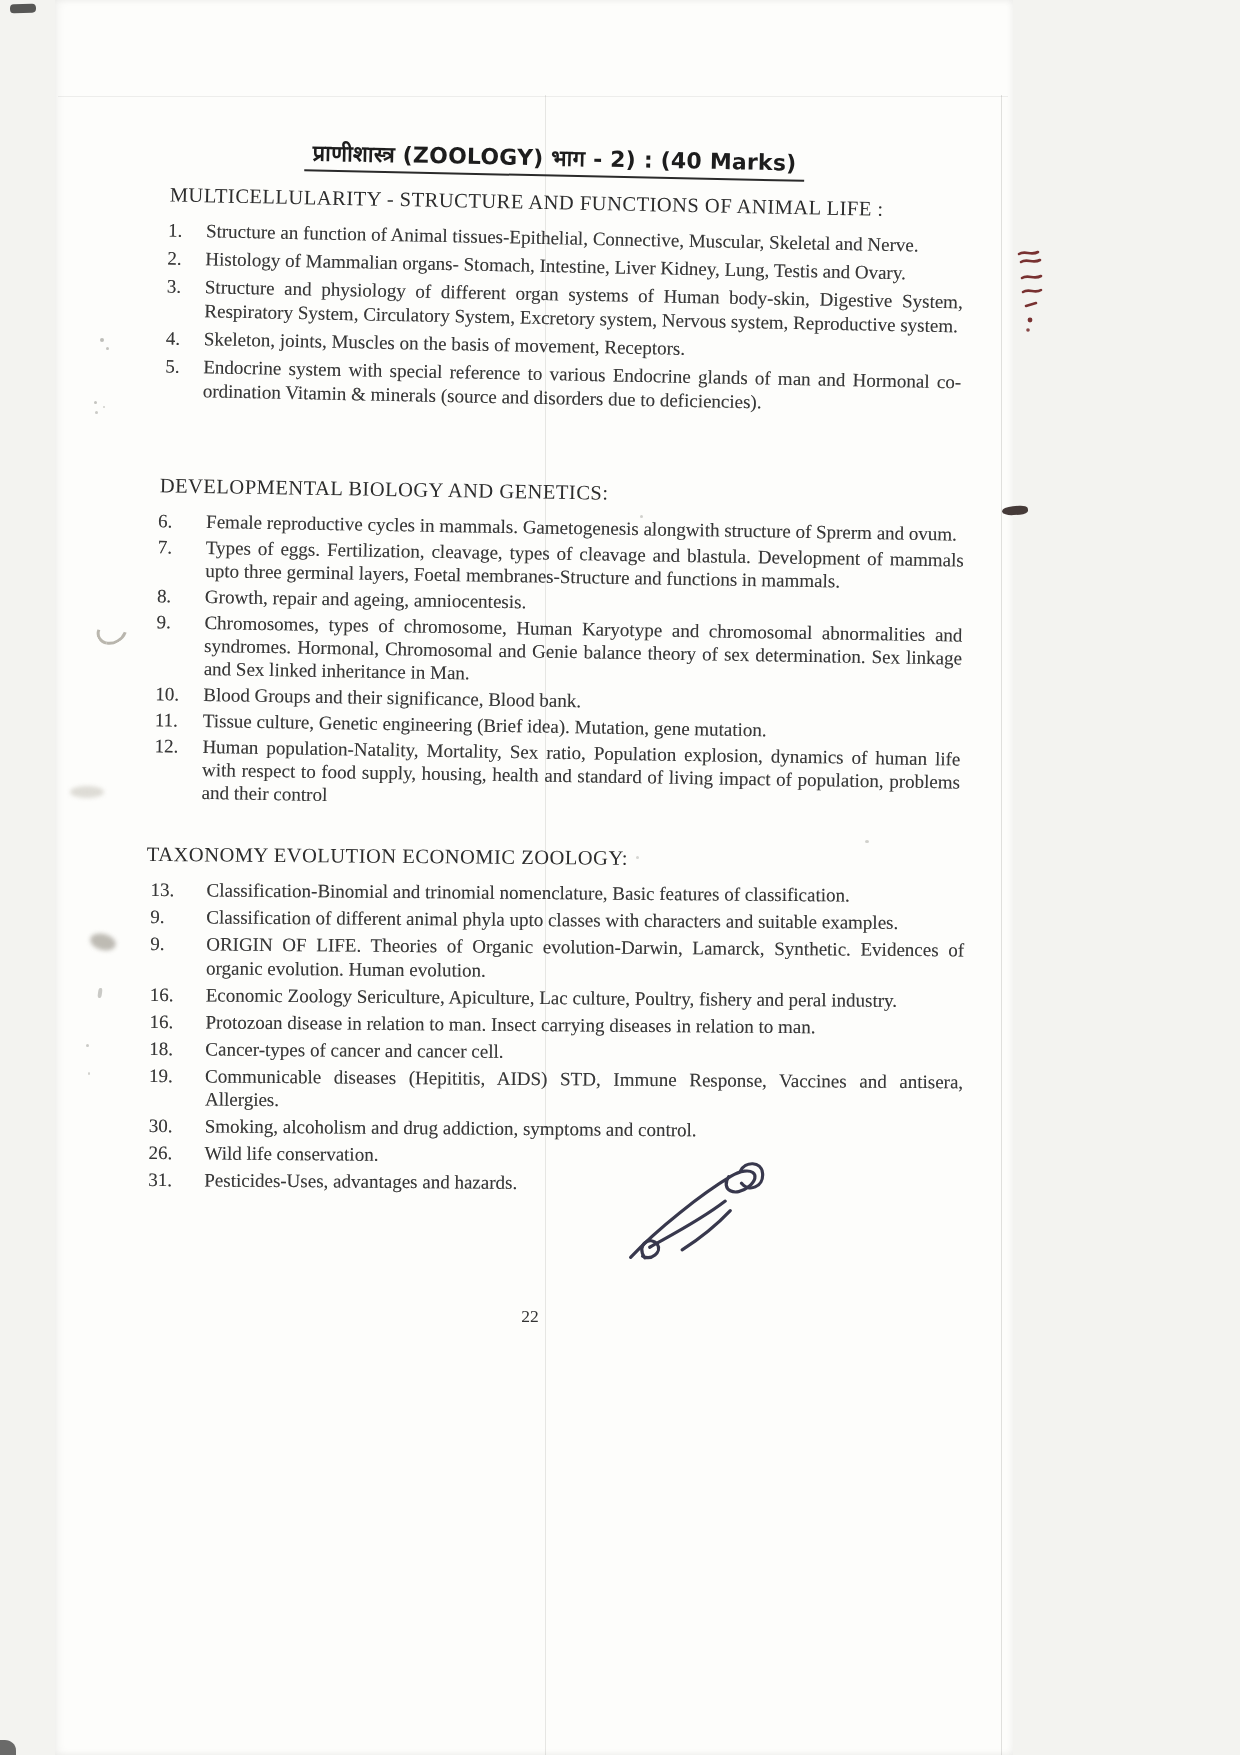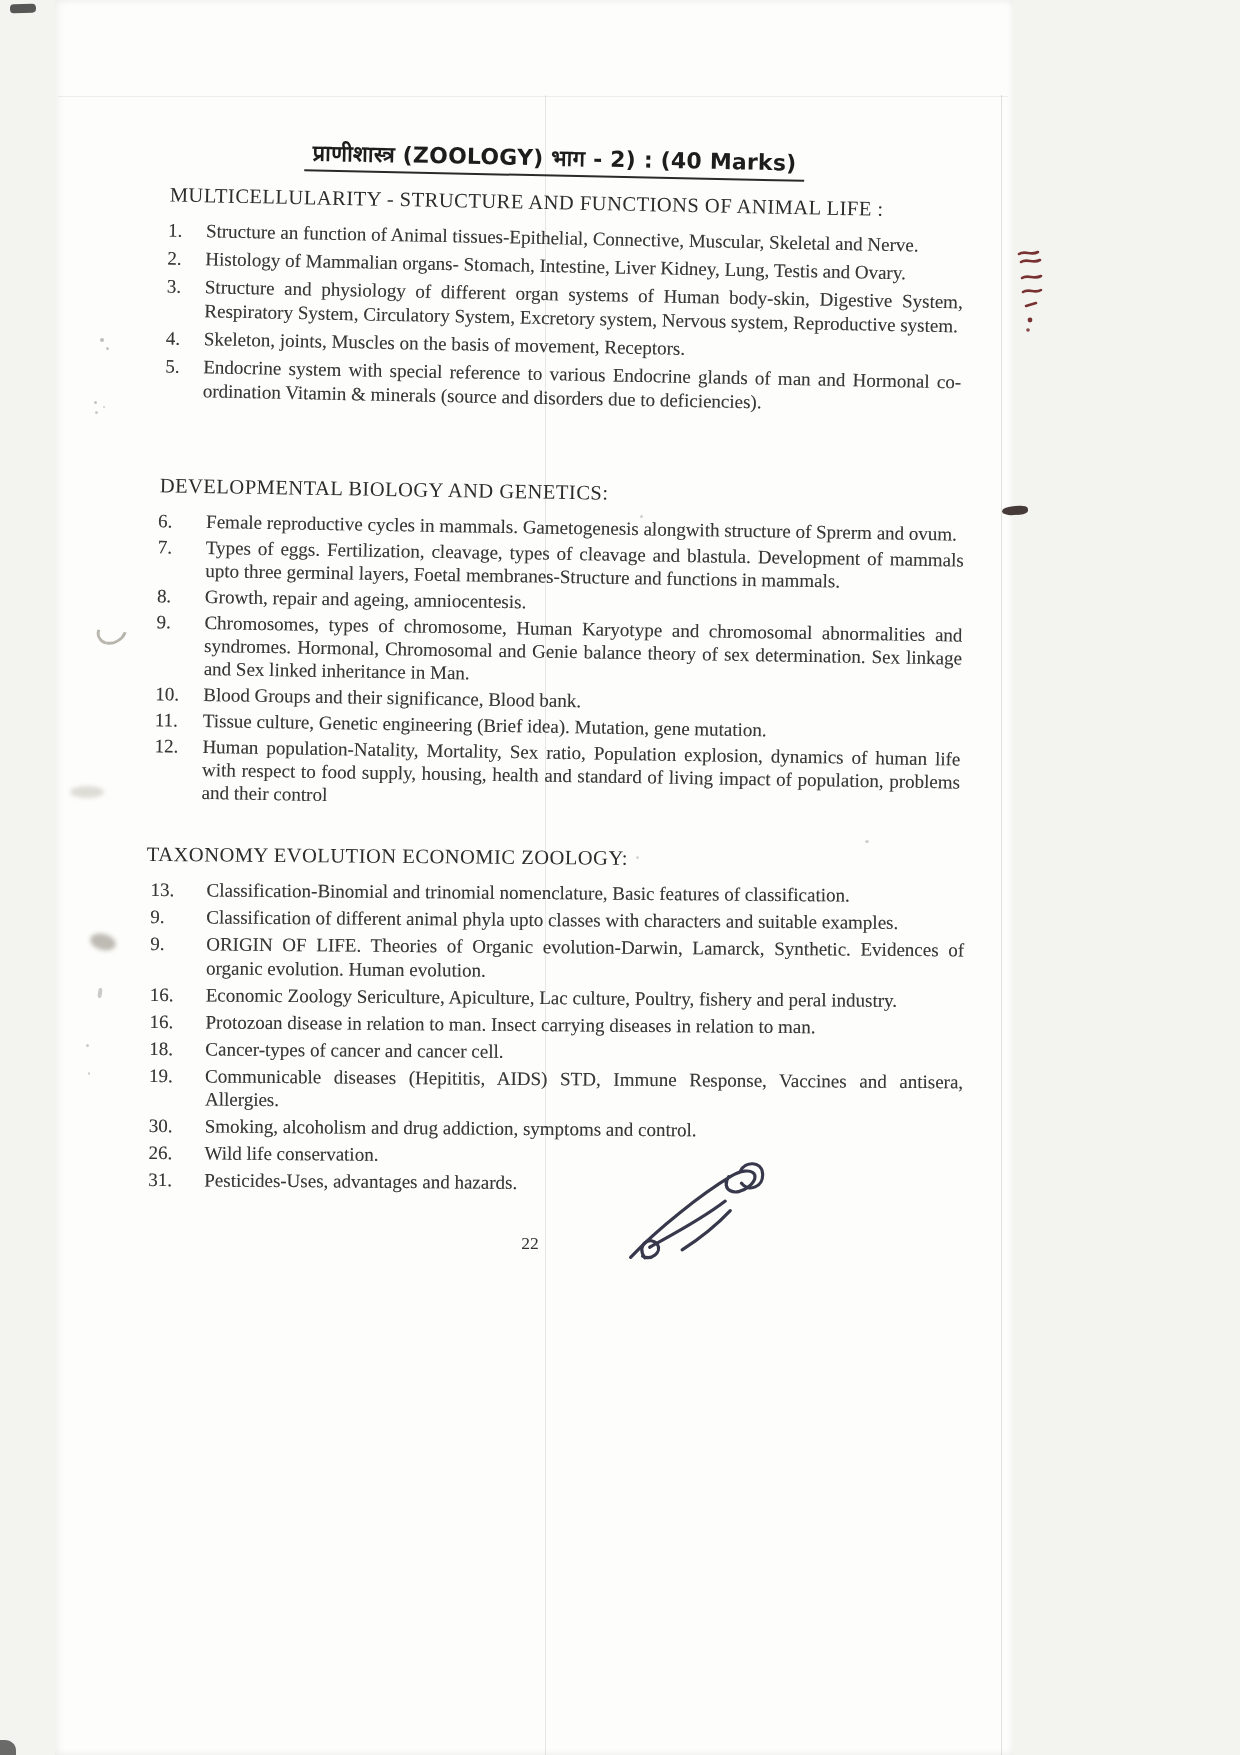--- a/index.html
+++ b/index.html
@@ -44,21 +44,21 @@
   .item-row{display:flex;font-size:19px;line-height:24px;margin-bottom:4px;
     color:#383838;text-shadow:0 0 .4px rgba(70,70,70,.45);}
   .sec-1 .item-row{line-height:23px;margin-bottom:3px;}
   .sec-2 .item-row{line-height:23.5px;margin-bottom:3.5px;}
   .item-num{flex:0 0 62px;box-sizing:border-box;}
   .sec-0 .item-num{padding-left:24px;}
   .sec-1 .item-num{padding-left:14px;}
   .sec-2 .item-num{padding-left:6px;}
   .item-text{flex:1;text-align:justify;padding-right:2px;}
 
-  .page-number{position:absolute;left:450px;top:1233px;width:160px;text-align:center;
+  .page-number{position:absolute;left:450px;top:1306px;width:160px;text-align:center;
     font-size:17.5px;color:#333;}
 
   .signature-svg{position:absolute;left:618px;top:1162px;transform:rotate(-6deg);}
 
   .red-marks-svg{position:absolute;left:1016px;top:248px;}
   .ink-dash{
     position:absolute;left:1002px;top:506px;width:26px;height:9px;
     background:#362a28;border-radius:60% 45% 45% 60% / 70% 55% 55% 70%;
     transform:rotate(-4deg);opacity:.92;
   }

